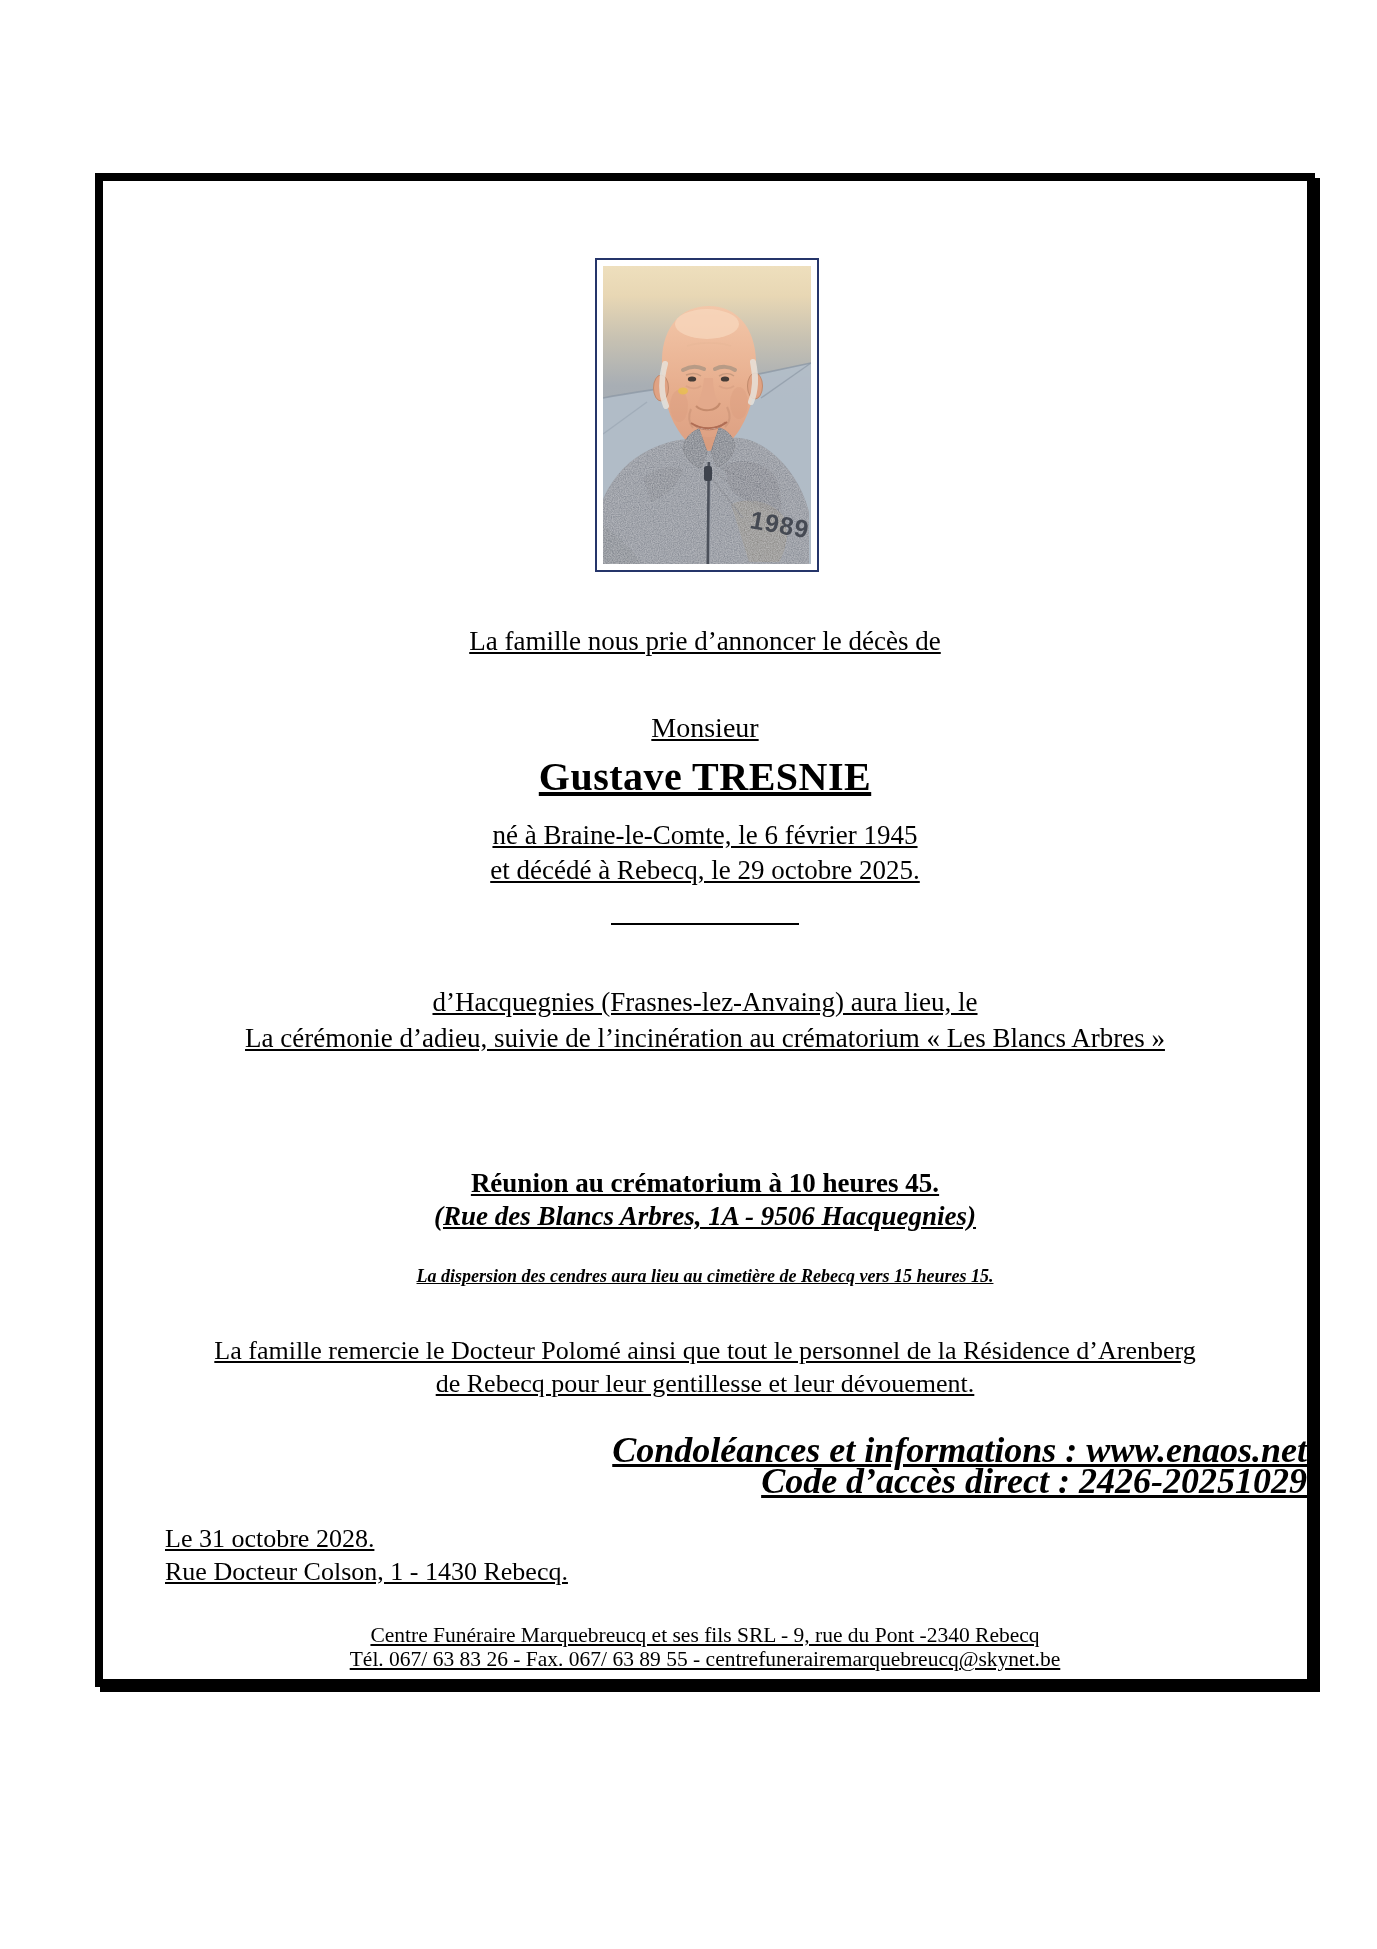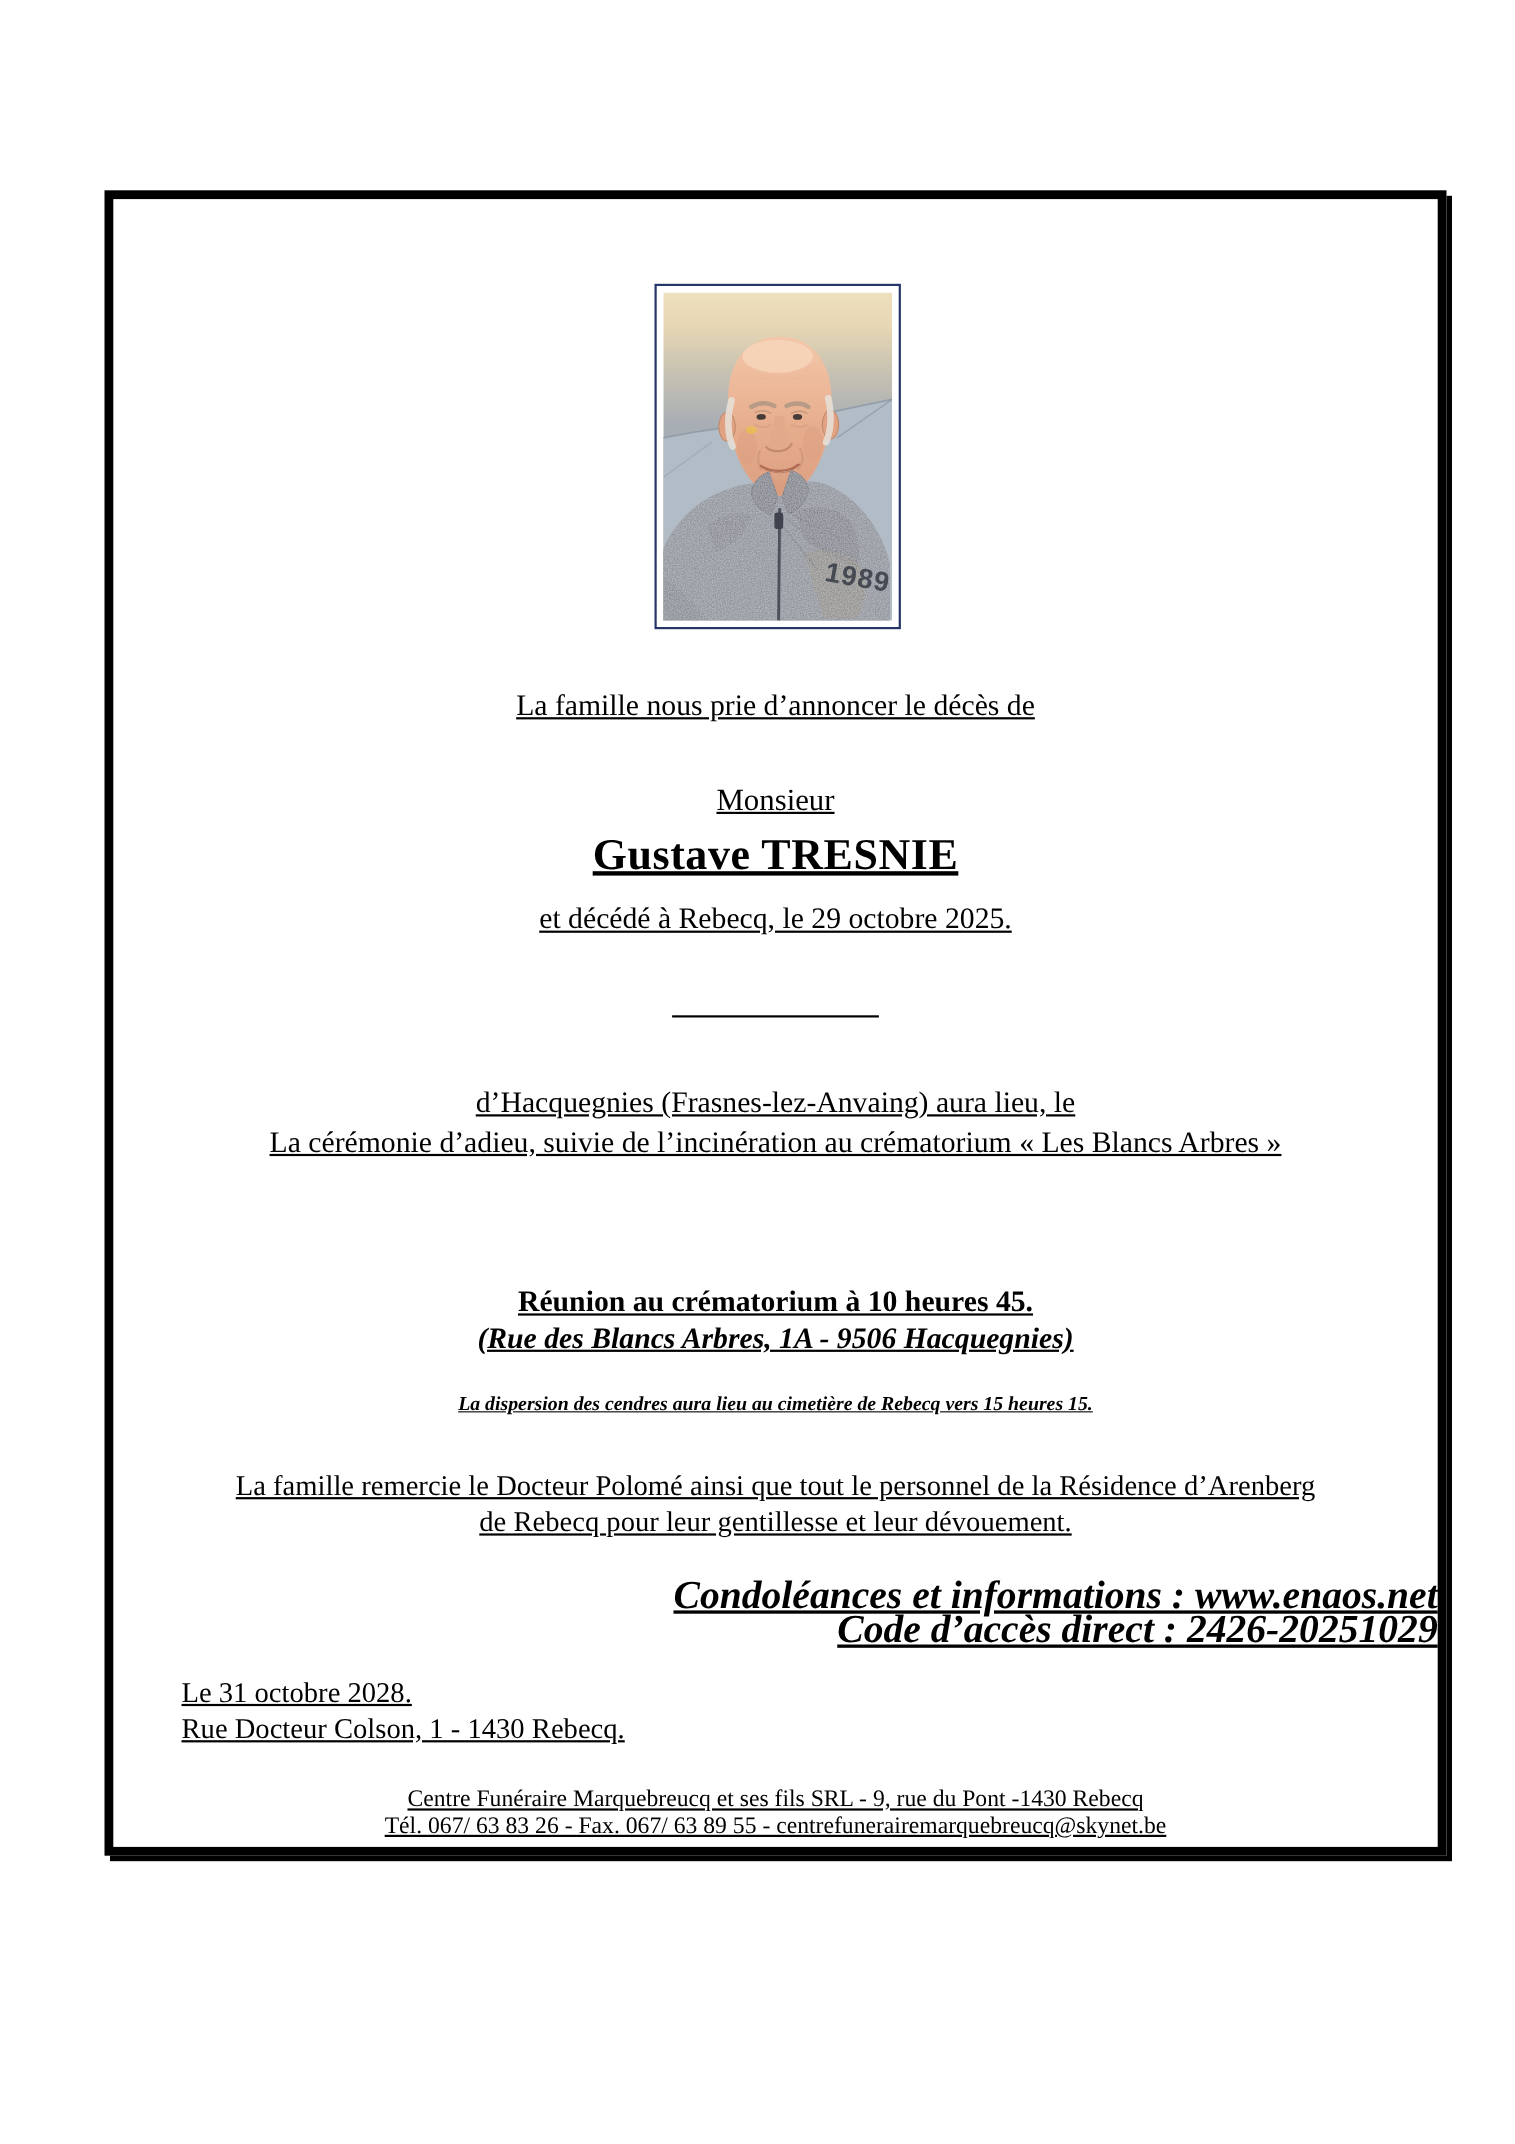--- a/index.html
+++ b/index.html
@@ -134,20 +134,21 @@
     </svg>
   </div>
 
   <div class="line body-text" style="top:445px">La famille nous prie d’annoncer le décès de</div>
 
   <div class="line civility" style="top:531px">Monsieur</div>
 
   <div class="line deceased-name" style="top:572px">Gustave TRESNIE</div>
 
   <div class="line dates" style="top:637px">
+    <div>né à Braine-le-Comte, le 6 février 1945</div>
     <div>et décédé à Rebecq, le 29 octobre 2025.</div>
   </div>
 
   <div class="divider"></div>
 
   <div class="line ceremony" style="top:803px">
     <div>d’Hacquegnies (Frasnes-lez-Anvaing) aura lieu, le</div>
     <div>La cérémonie d’adieu, suivie de l’incinération au crématorium « Les Blancs Arbres »</div>
   </div>
 
@@ -168,17 +169,17 @@
     <div>Condoléances et informations : www.enaos.net</div>
     <div>Code d’accès direct : 2426-20251029</div>
   </div>
 
   <div class="line written" style="top:1341px">
     <div>Le 31 octobre 2028.</div>
     <div>Rue Docteur Colson, 1 - 1430 Rebecq.</div>
   </div>
 
   <div class="line footer" style="top:1442px">
-    <div>Centre Funéraire Marquebreucq et ses fils SRL - 9, rue du Pont -1430 Rebecq</div>
+    <div>Centre Funéraire Marquebreucq et ses fils SRL - 9, rue du Pont -2340 Rebecq</div>
     <div>Tél. 067/ 63 83 26 - Fax. 067/ 63 89 55 - centrefunerairemarquebreucq@skynet.be</div>
   </div>
 
 </div>
 
 </body></html>

